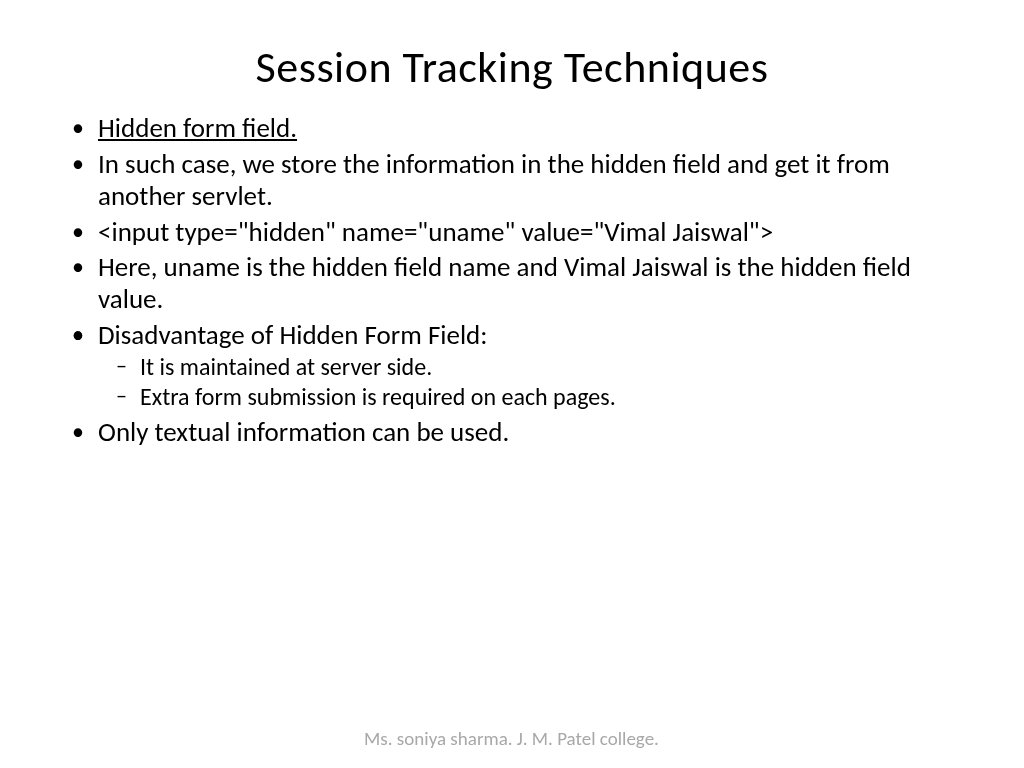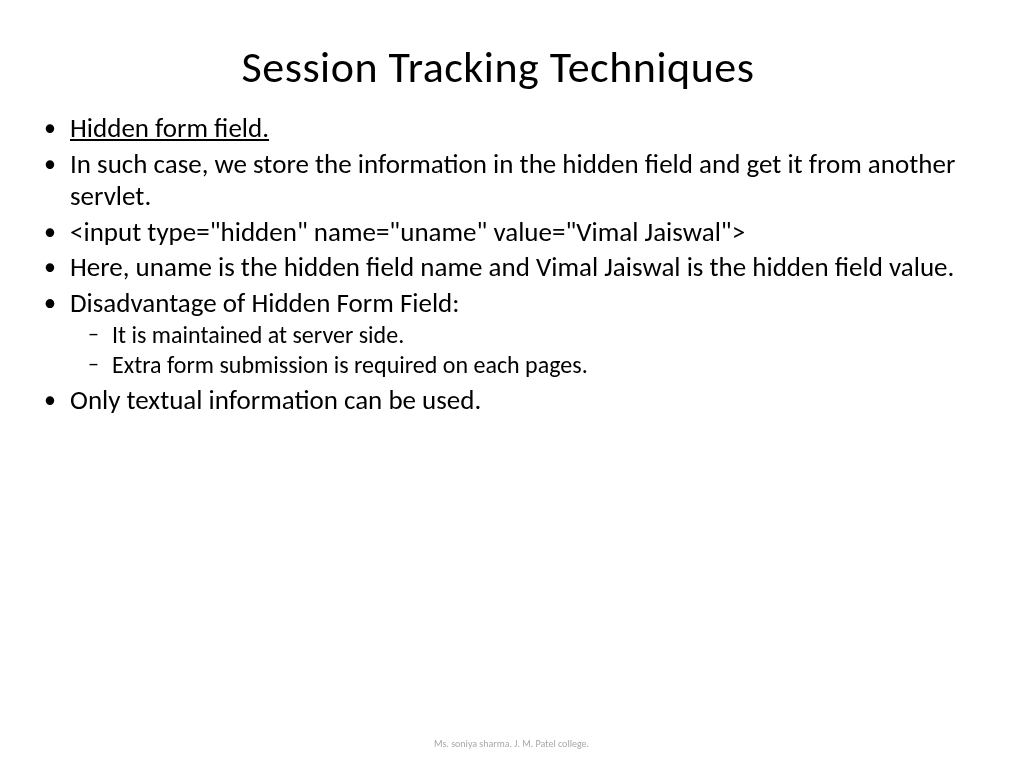--- a/index.html
+++ b/index.html
@@ -12,21 +12,21 @@
       height: 768px;
       background: #ffffff;
       font-family: Calibri, 'Segoe UI', Arial, sans-serif;
       color: #000000;
       position: relative;
       overflow: hidden;
     }
     .slide {
       width: 100%;
       height: 100%;
-      padding: 40px 60px 30px 32px;
+      padding: 40px 60px 30px 60px;
       position: relative;
     }
     .title {
       font-size: 44px;
       font-weight: 400;
       text-align: center;
       margin-bottom: 18px;
       letter-spacing: 0.5px;
     }
     .content {
@@ -74,21 +74,21 @@
     }
     .bold {
       font-weight: bold;
     }
     .footer {
       position: absolute;
       bottom: 18px;
       left: 0;
       right: 1px;
       text-align: center;
-      font-size: 10px;
+      font-size: 19px;
       color: #a8a8a8;
     }
   </style>
 </head>
 <body>
 
 <div class="slide">
   <h1 class="title">Session Tracking Techniques</h1>
 
   <div class="content">

